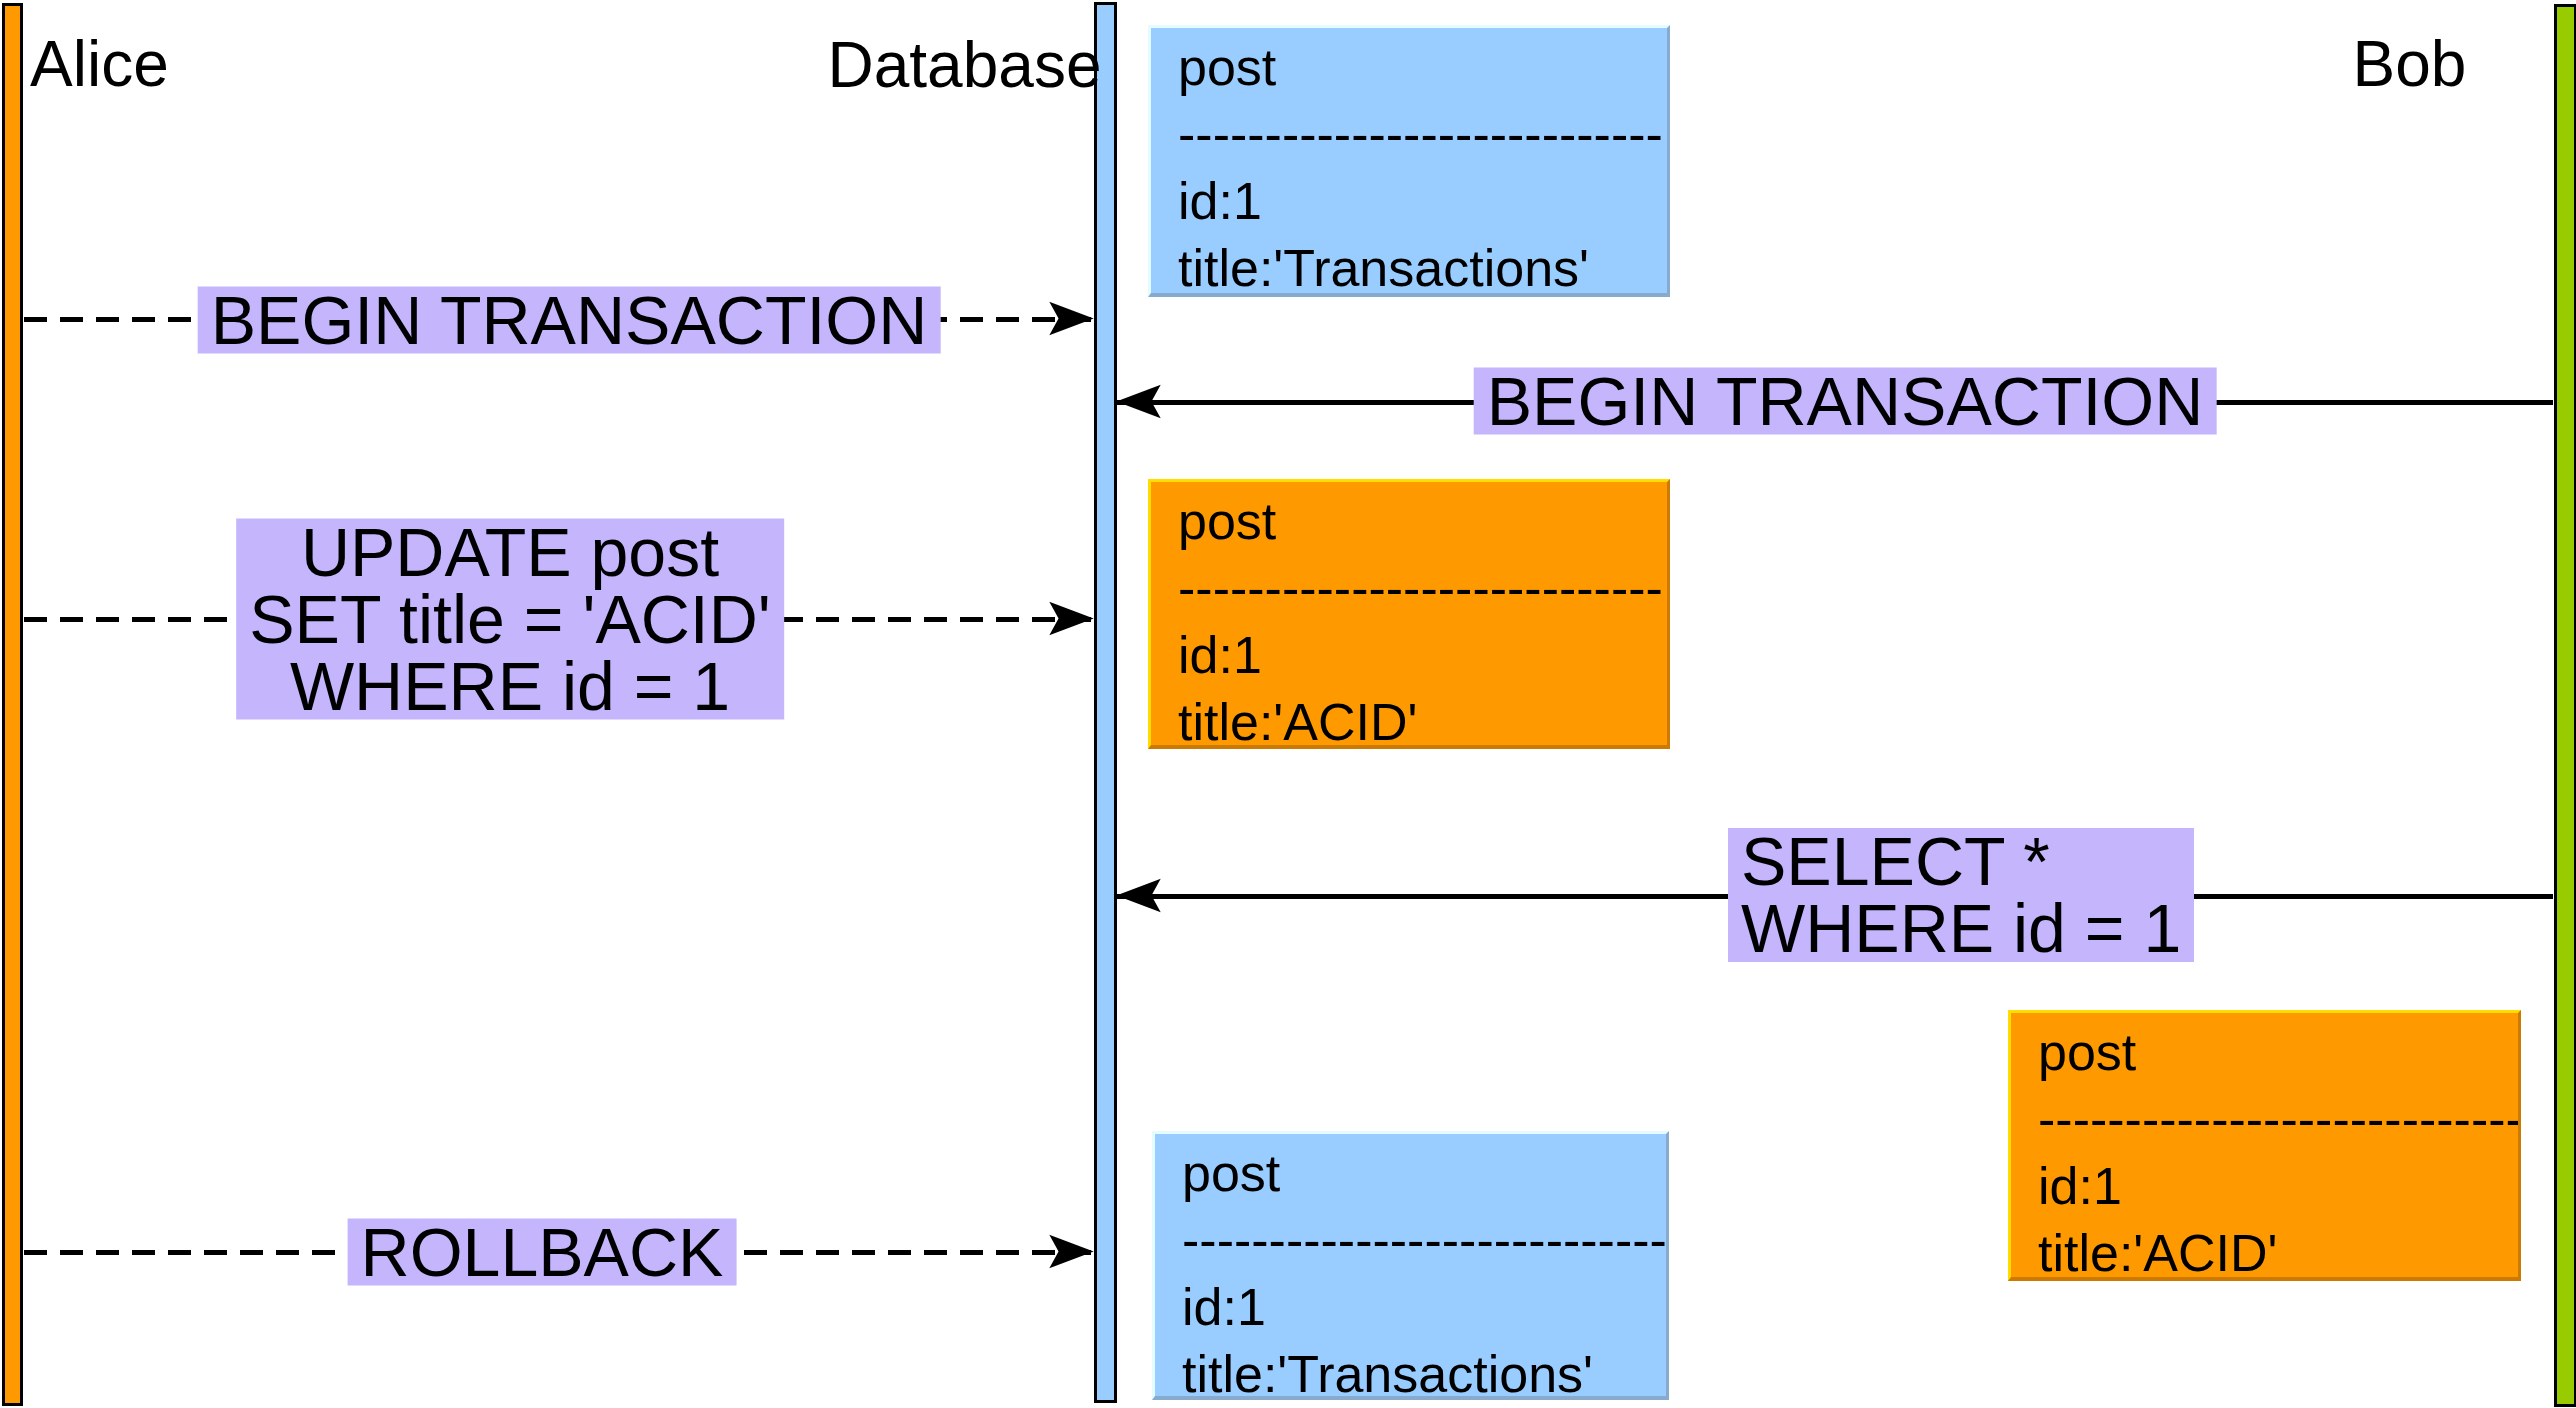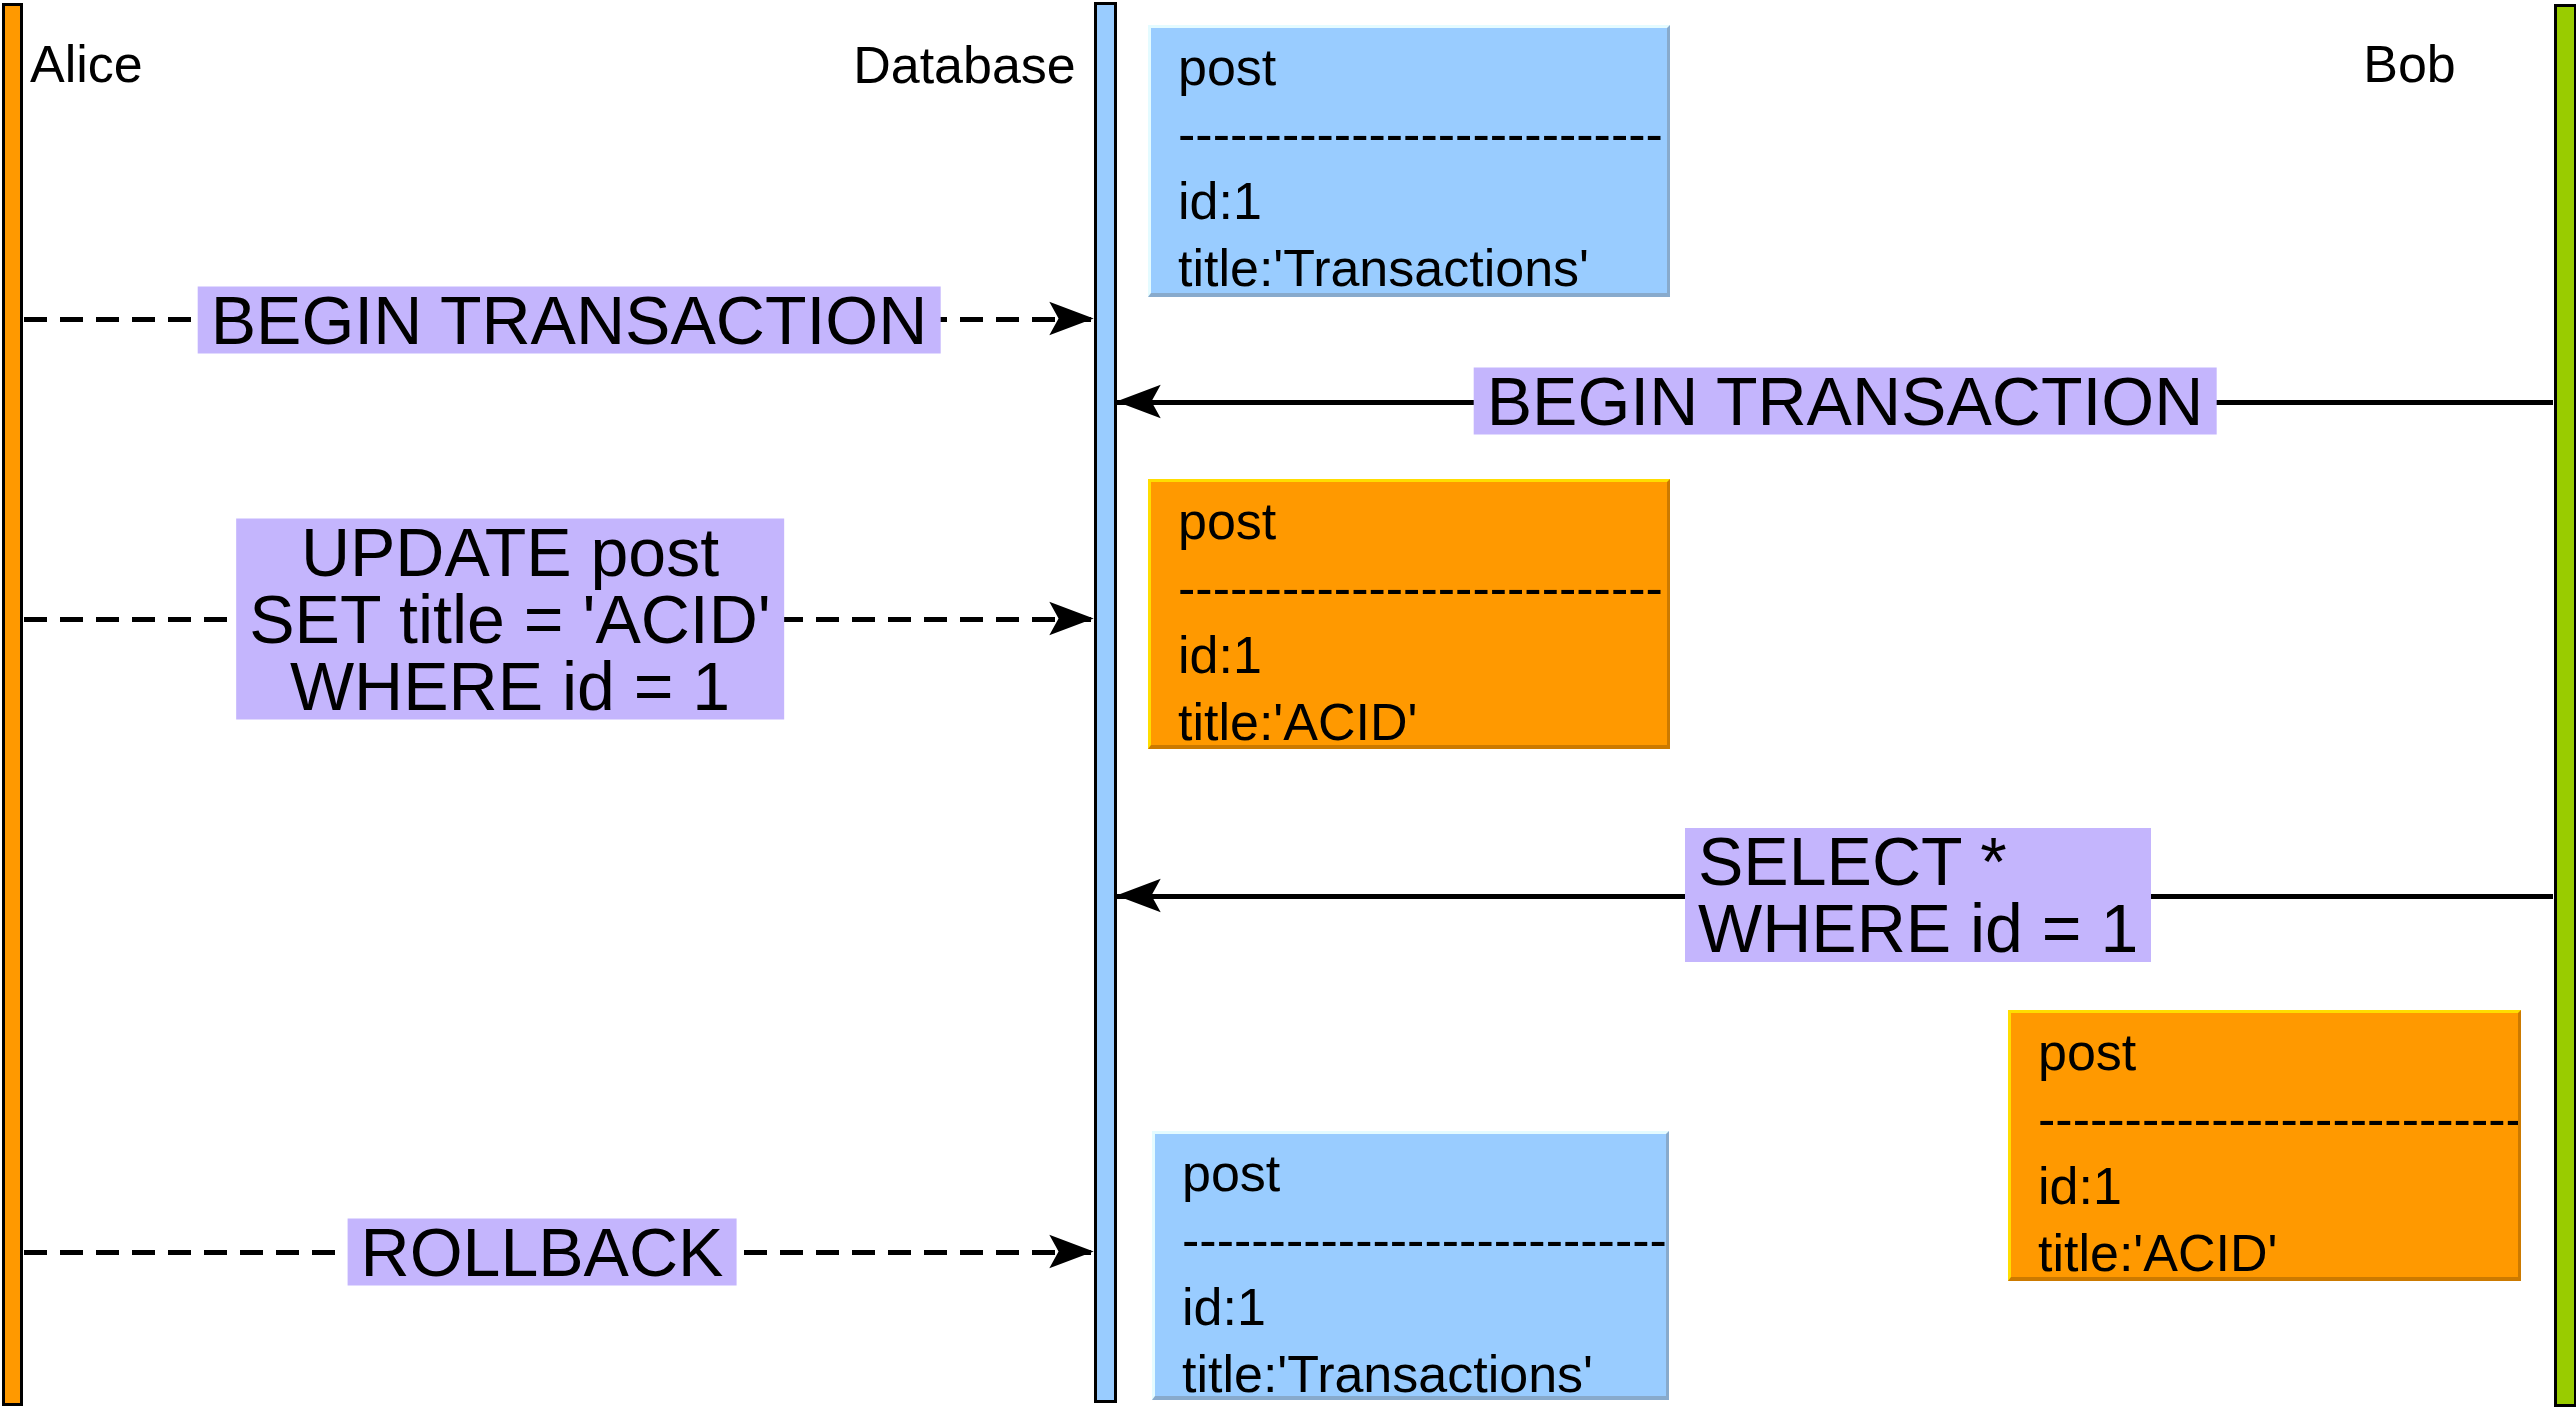--- a/index.html
+++ b/index.html
@@ -27,21 +27,21 @@
     position:absolute;
     box-sizing:border-box;
     border:3.7px solid var(--line-black);
   }
   .lifeline.alice{left:1.9px;top:2.8px;width:21.5px;height:1403px;background:var(--orange-fill);}
   .lifeline.db{left:1094px;top:1.9px;width:22.5px;height:1401px;background:var(--blue-fill);}
   .lifeline.bob{left:2554px;top:3.7px;width:22.5px;height:1403px;background:var(--green-fill);}
   
   .actor-label{
     position:absolute;
-    font-size:52px;
+    font-size:64px;
     line-height:56px;
     white-space:nowrap;
   }
   .actor-label.alice{left:30px;top:36px;}
   .actor-label.db{left:824px;top:37px;width:281px;text-align:center;}
   .actor-label.bob{left:2269px;top:36px;width:281px;text-align:center;}
   
   .msg-line{
     position:absolute;
     height:4.7px;
@@ -137,21 +137,21 @@
     </div>
   </div>
 
   <div>
     <div class="msg-line solid" style="left:1116px;top:894px;width:1437px;"></div>
     <div class="arrowhead" style="left:1116px;top:877px;">
       <svg width="45" height="37" viewBox="0 0 48 40">
           <polygon points="48,2 0,20 48,38 38,20"></polygon>
         </svg>
     </div>
-    <div class="msg-label vcenter" style="left:1685px;top:895px;">
+    <div class="msg-label vcenter" style="left:1728px;top:895px;">
       <div>SELECT *</div>
       <div>WHERE id = 1</div>
     </div>
   </div>
 
   <div>
     <div class="msg-line dashed" style="left:24px;top:1250px;width:1070px;"></div>
     <div class="arrowhead" style="left:1049px;top:1233px;">
       <svg width="45" height="37" viewBox="0 0 48 40">
           <polygon points="0,2 48,20 0,38 10,20"></polygon>

